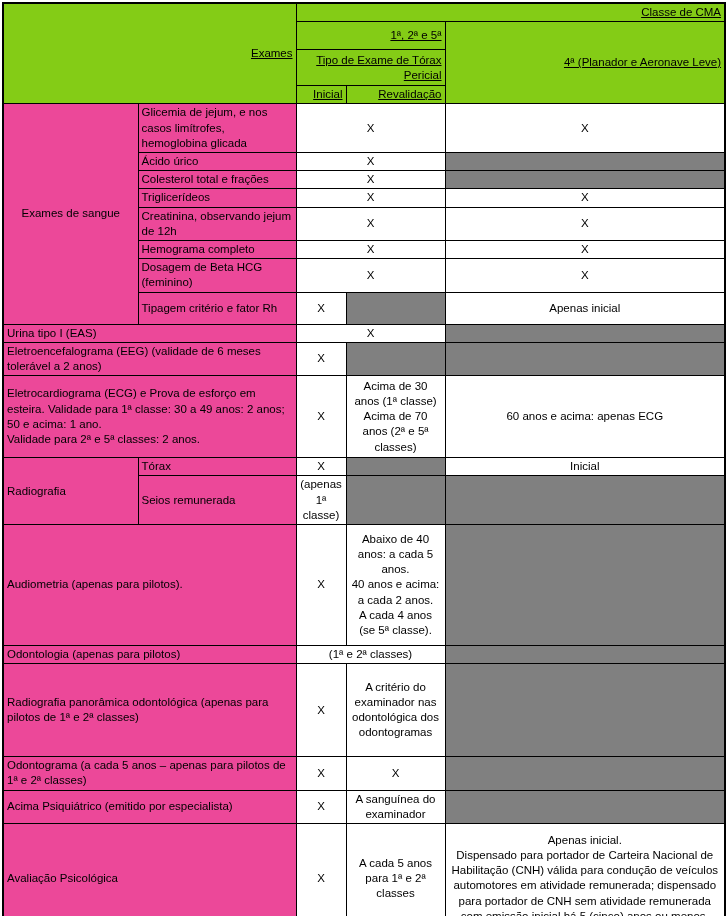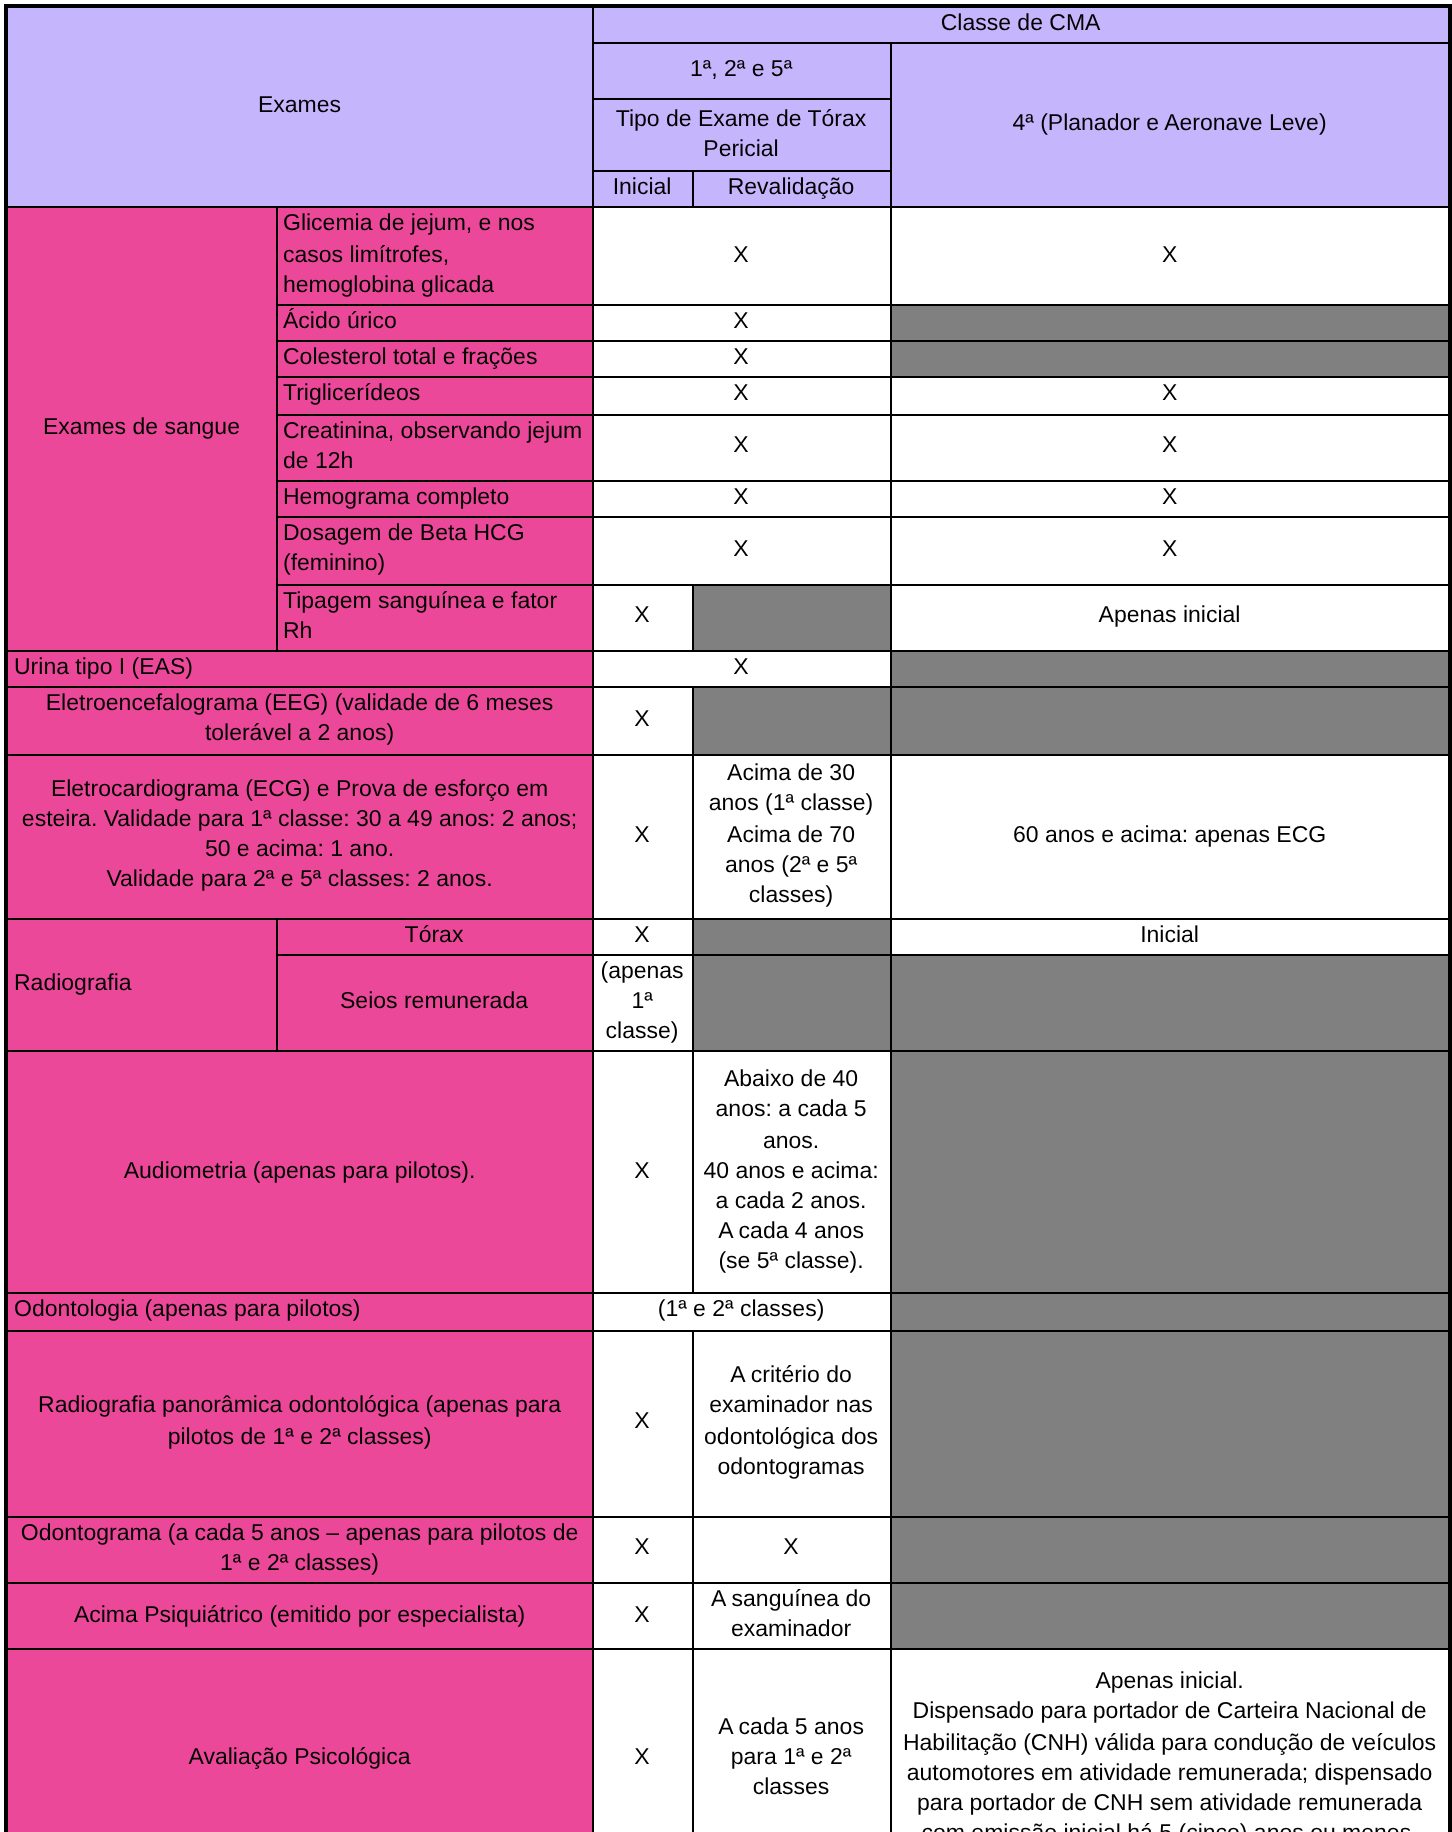--- a/index.html
+++ b/index.html
@@ -24,25 +24,25 @@
   }
   table.cma td {
     border: 1px solid #000000;
     font-size: 11.5px;
     line-height: 15.2px;
     padding: 1px 3px;
     vertical-align: middle;
     overflow: hidden;
     box-sizing: border-box;
   }
-  .blue  { background: #c4b5fd; text-align: center; }
+  .blue  { background: #84cc16; text-align: right; text-decoration: underline; }
   .pink  { background: #ec4899; }
   .gray  { background: #808080; }
   .center{ text-align: center; }
-  .top   { vertical-align: top; text-align: center; }
+  .top   { vertical-align: top; }
   .pre   { white-space: pre-line; }
 </style>
 </head>
 <body>
 
 <div class="page">
   <table class="cma">
     <colgroup>
       <col style="width:135px">
       <col style="width:158px">
@@ -98,21 +98,21 @@
       <td class="pink">Hemograma completo</td>
       <td class="center" colspan="2">X</td>
       <td class="center">X</td>
     </tr>
     <tr style="height:32px">
       <td class="pink">Dosagem de Beta HCG (feminino)</td>
       <td class="center" colspan="2">X</td>
       <td class="center">X</td>
     </tr>
     <tr style="height:32px">
-      <td class="pink">Tipagem sanguínea e fator Rh</td>
+      <td class="pink">Tipagem critério e fator Rh</td>
       <td class="center">X</td>
       <td class="gray"></td>
       <td class="center">Apenas inicial</td>
     </tr>
 
     <tr style="height:17px">
       <td class="pink" colspan="2">Urina tipo I (EAS)</td>
       <td class="center" colspan="2">X</td>
       <td class="gray"></td>
     </tr>

